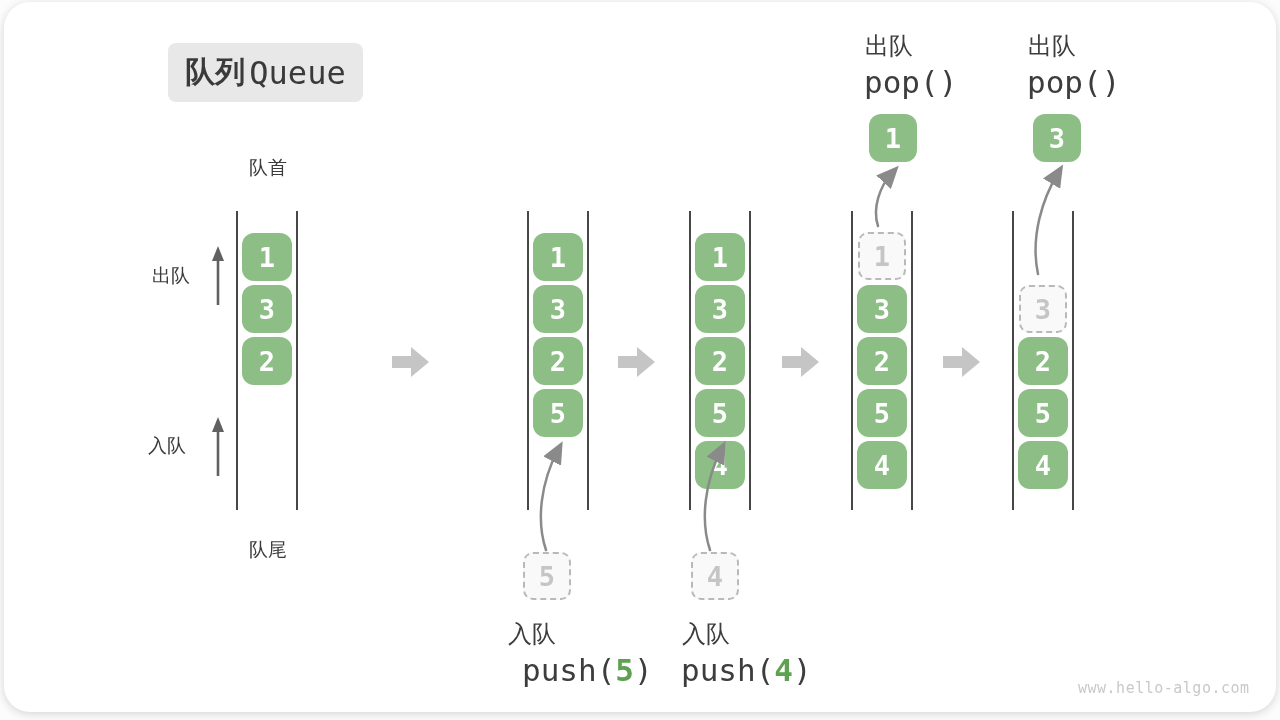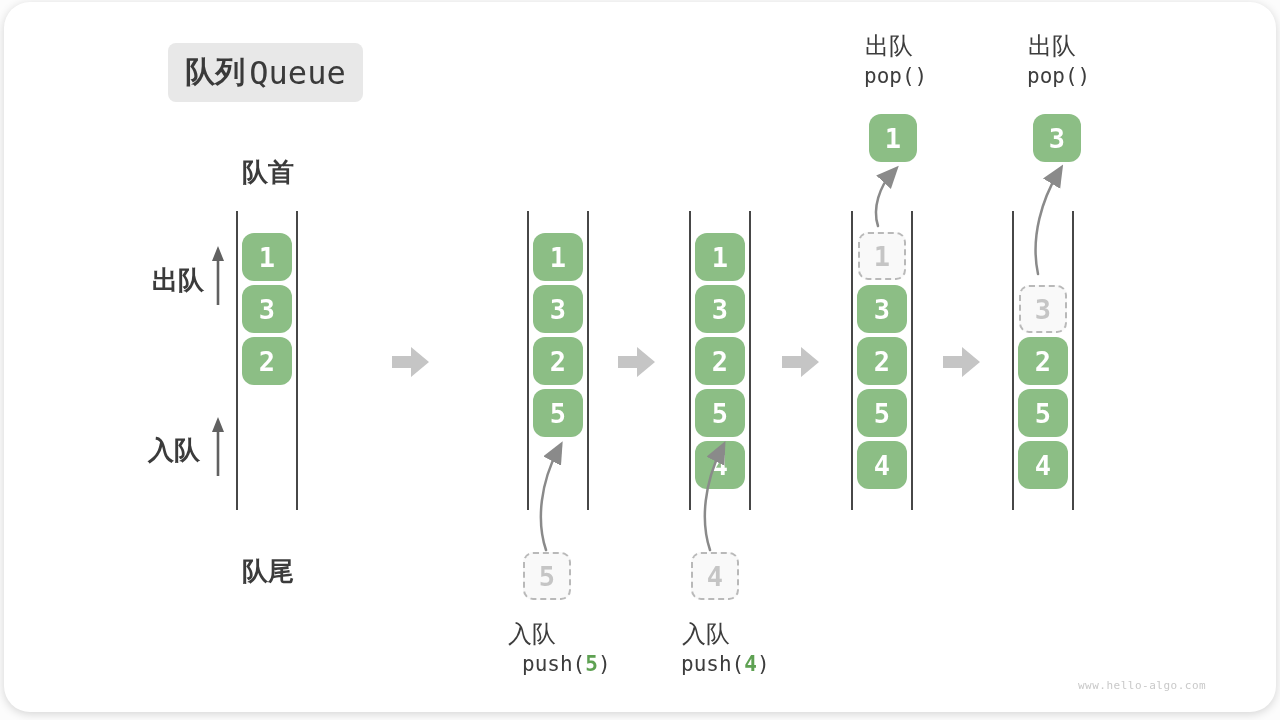--- a/index.html
+++ b/index.html
@@ -7,44 +7,44 @@
             font-family:"Liberation Sans", sans-serif; }
   .card { position:absolute; left:4px; top:2px; right:4px; bottom:8px; background:#ffffff;
           border-radius:26px; box-shadow:0 2px 10px rgba(0,0,0,0.16); }
   .layer { position:absolute; inset:0; }
 
   .badge { position:absolute; left:168px; top:43px; width:195px; height:59px; background:#e8e8e8;
            border-radius:8px; display:flex; align-items:center; justify-content:center; gap:4px; }
   .badge-zh { font-size:30px; font-weight:700; color:#3a3a3a; }
   .badge-en { font-family:"DejaVu Sans Mono", monospace; font-size:32px; color:#3a3a3a; }
 
-  .lbl { position:absolute; font-size:26px; font-weight:700; color:#3b3b3b; white-space:nowrap; }
+  .lbl { position:absolute; font-size:19px; font-weight:400; color:#3b3b3b; white-space:nowrap; }
   .lbl-center { width:62px; text-align:center; }
 
   .col { position:absolute; top:211px; width:62px; height:299px; box-sizing:border-box;
          border-left:2px solid #474747; border-right:2px solid #474747; }
 
   .qbox { position:absolute; width:50px; height:48px; border-radius:12px; background:#8cbe85;
           color:#ffffff; display:flex; align-items:center; justify-content:center;
           font-family:"DejaVu Sans Mono", monospace; font-size:27px; font-weight:600; }
   .popbox { position:absolute; width:48px; height:48px; border-radius:12px; background:#8cbe85;
             color:#ffffff; display:flex; align-items:center; justify-content:center;
             font-family:"DejaVu Sans Mono", monospace; font-size:27px; font-weight:600; }
   .dashedbox { position:absolute; width:48px; height:48px; box-sizing:border-box;
                border:2px dashed #b9b9b9; border-radius:10px; background:#f9f9f9; color:#c5c5c5;
                display:flex; align-items:center; justify-content:center;
                font-family:"DejaVu Sans Mono", monospace; font-size:27px; font-weight:600; }
 
   .op-zh { position:absolute; font-size:24px; font-weight:500; color:#3d3d3d; white-space:nowrap; }
-  .op-code { position:absolute; font-family:"DejaVu Sans Mono", monospace; font-size:21px;
+  .op-code { position:absolute; font-family:"DejaVu Sans Mono", monospace; font-size:31px;
              color:#3d3d3d; white-space:nowrap; }
   .arg { color:#5ea152; font-weight:700; }
 
   .watermark { position:absolute; left:1078px; top:679px; font-family:"DejaVu Sans Mono", monospace;
-               font-size:11px; color:#c9c9c9; letter-spacing:0.5px; }
+               font-size:15px; color:#c9c9c9; letter-spacing:0.5px; }
 
   svg.abs { position:absolute; overflow:visible; }
 </style>
 </head>
 <body>
 
 <div class="canvas">
   <div class="card"></div>
   <div class="layer">
 
@@ -55,21 +55,21 @@
         </marker>
       </defs>
     </svg>
 
     <div class="badge">
       <span class="badge-zh">队列</span>
       <span class="badge-en">Queue</span>
     </div>
 
     <div class="lbl lbl-center" style="left:237px; top:155px;">队首</div>
-    <div class="lbl lbl-center" style="left:237px; top:554px;">队尾</div>
+    <div class="lbl lbl-center" style="left:237px; top:537px;">队尾</div>
     <div class="lbl" style="left:152px; top:263px;">出队</div>
     <div class="lbl" style="left:148px; top:433px;">入队</div>
 
     <svg class="abs" style="left:207px; top:245px;" width="22" height="62">
       <line x1="11" y1="60" x2="11" y2="13" stroke="#616161" stroke-width="2.6"></line>
       <polygon points="11,1 5,16 17,16" fill="#616161"></polygon>
     </svg>
     <svg class="abs" style="left:207px; top:416px;" width="22" height="62">
       <line x1="11" y1="60" x2="11" y2="13" stroke="#616161" stroke-width="2.6"></line>
       <polygon points="11,1 5,16 17,16" fill="#616161"></polygon>

